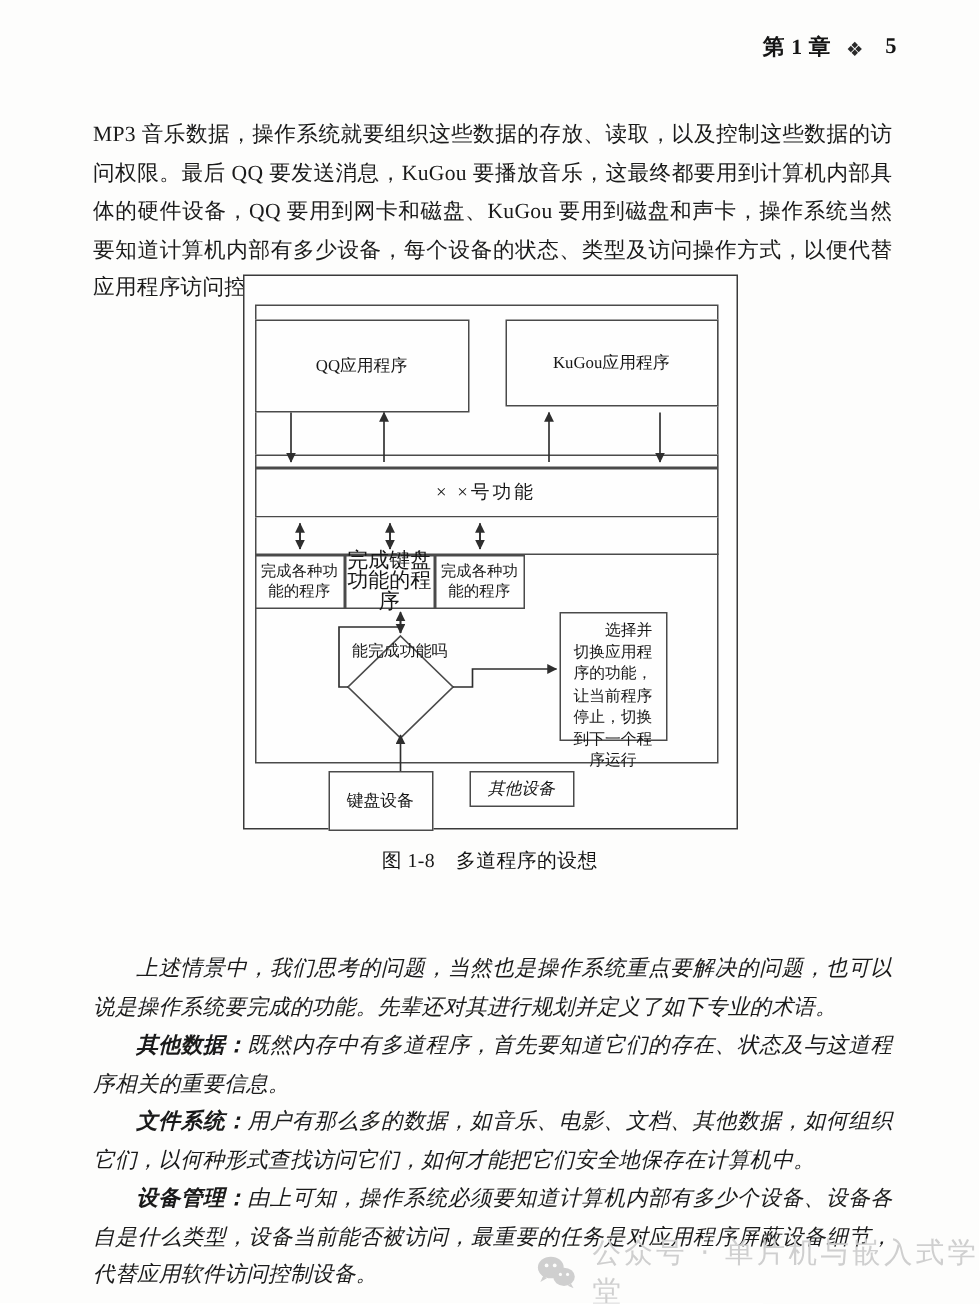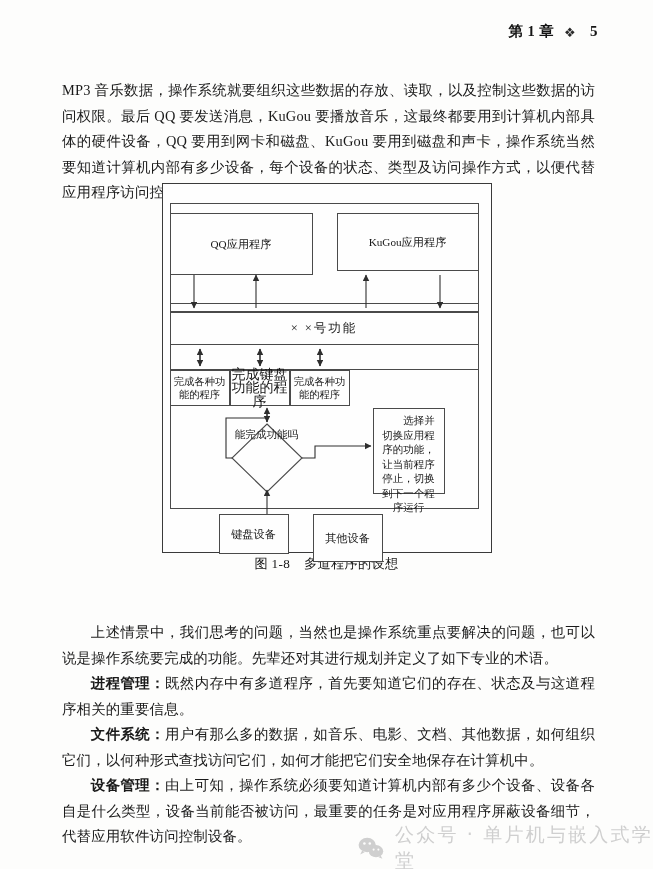--- a/index.html
+++ b/index.html
@@ -124,21 +124,21 @@
   .svc3 { left: 127px; top: 186px; width: 60px;  height: 36px; font-size: 10.3px; line-height: 13.5px;}
 
   .switchbox {
     left: 210px; top: 224px; width: 72px; height: 86px;
     font-size: 10.5px; line-height: 14.5px;
     align-items: flex-start; justify-content: flex-start;
     padding: 5px 4px 4px 4px; text-align: center; text-indent: 2em;
   }
 
   .dev1 { left: 56px;  top: 330px; width: 70px; height: 40px; }
-  .dev2 { left: 150px; top: 330px; width: 70px; height: 48px; }
+  .dev2 { left: 150px; top: 330px; width: 70px; height: 24px; font-style: italic; }
 
   .diamond-label {
     position: absolute;
     left: 70px; top: 244px;
     width: 68px;
     text-align: center;
     font-size: 10.6px;
     line-height: 13.5px;
     color: #171717;
     pointer-events: none;
@@ -146,21 +146,21 @@
   }
 
   svg.wires {
     position: absolute;
     left: 0; top: 0;
     width: 330px; height: 370px;
     overflow: visible;
   }
 
   .fig-caption {
-    margin-top: 2px;
+    margin-top: 12px;
     font-size: 13.2px;
     letter-spacing: 0.3px;
     color: #151515;
   }
   .fig-caption .num { margin-right: 14px; }
 
   
   .watermark {
     position: absolute;
     left: 358px;
@@ -268,23 +268,23 @@
       </svg>
 
       <div class="diamond-label">能完成功能吗</div>
     </div>
 
     <div class="fig-caption">
       <span class="num">图 1-8</span><span>多道程序的设想</span>
     </div>
   </div>
 
-  <div class="body-col" style="top: 620px;">
+  <div class="body-col" style="top: 634px; font-style: italic;">
     <p class="para indent">上述情景中，我们思考的问题，当然也是操作系统重点要解决的问题，也可以说是操作系统要完成的功能。先辈还对其进行规划并定义了如下专业的术语。</p>
-    <p class="para indent"><span class="term">进程管理：</span><span>既然内存中有多道程序，首先要知道它们的存在、状态及与这道程序相关的重要信息。</span></p>
+    <p class="para indent"><span class="term">其他数据：</span><span>既然内存中有多道程序，首先要知道它们的存在、状态及与这道程序相关的重要信息。</span></p>
     <p class="para indent"><span class="term">文件系统：</span><span>用户有那么多的数据，如音乐、电影、文档、其他数据，如何组织它们，以何种形式查找访问它们，如何才能把它们安全地保存在计算机中。</span></p>
     <p class="para indent"><span class="term">设备管理：</span><span>由上可知，操作系统必须要知道计算机内部有多少个设备、设备各自是什么类型，设备当前能否被访问，最重要的任务是对应用程序屏蔽设备细节，代替应用软件访问控制设备。</span></p>
   </div>
 
   <div class="watermark">
     <span>
       <svg width="26" height="22" viewBox="0 0 26 22" fill="#cfcfcf">
         <ellipse cx="9.2" cy="8" rx="8.6" ry="7.2"></ellipse>
         <path d="M4.2 13.4 L2.2 17.6 L6.6 15.2 Z"></path>
         <ellipse cx="18" cy="14.2" rx="7.2" ry="6.1"></ellipse>

